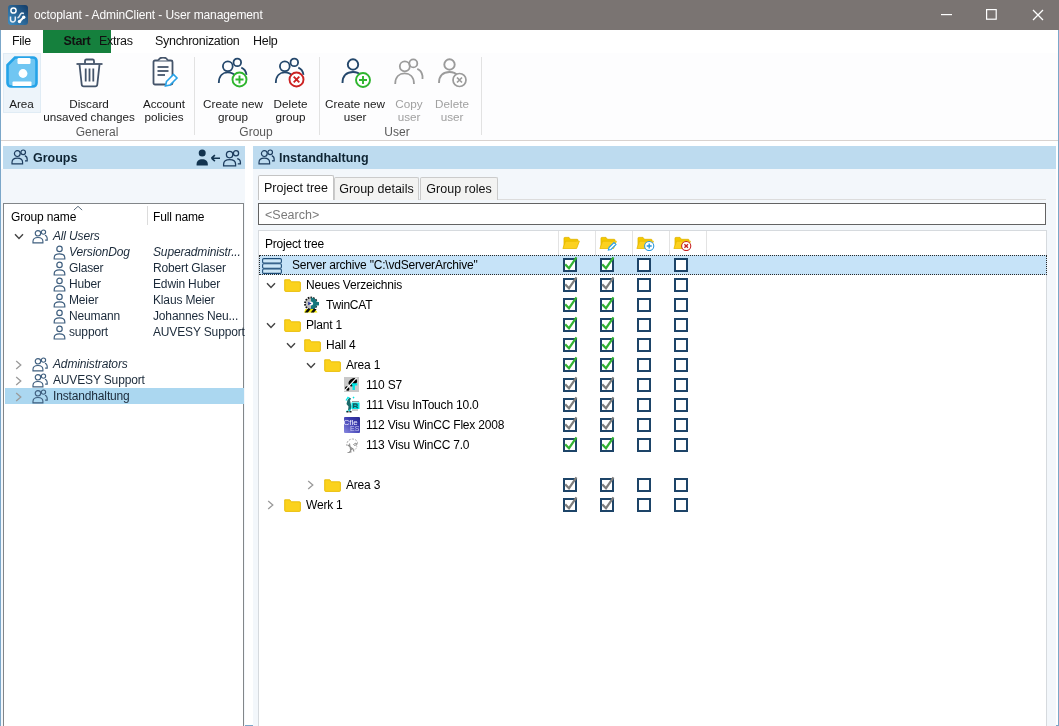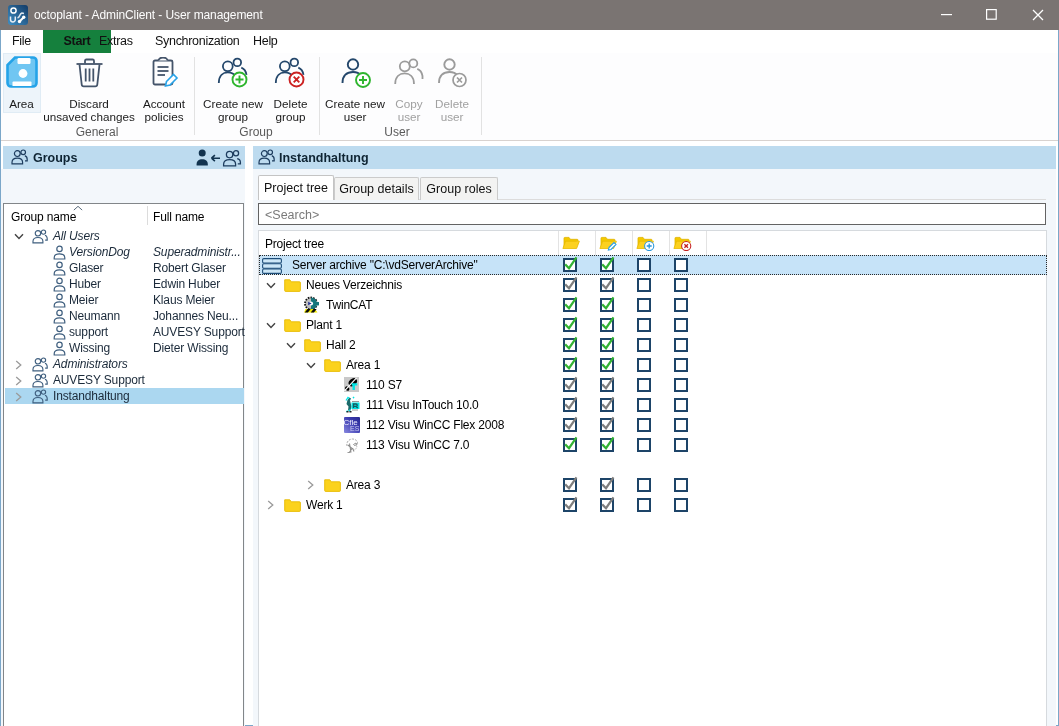--- a/index.html
+++ b/index.html
@@ -281,30 +281,20 @@
   <div class="lrow" style="top:120px;">
     <svg class="exp" style="left:48px;top:1px" width="13" height="15" viewBox="0 0 13 15">
           <g fill="none" stroke="#3e5e7e" stroke-width="1.2">
             <circle cx="6.5" cy="3.9" r="2.7"></circle>
             <path d="M1.2 14 v-1.2 c0 -2.6 1.9 -4 5.3 -4 s5.3 1.4 5.3 4 v1.2 Z"></path>
           </g>
         </svg>
     <span class="ltxt" style="left:64px;">support</span>
     <span class="ltxt" style="left:148px;">AUVESY Support</span>
   </div>
-  <div class="lrow" style="top:136px;">
-    <svg class="exp" style="left:48px;top:1px" width="13" height="15" viewBox="0 0 13 15">
-          <g fill="none" stroke="#3e5e7e" stroke-width="1.2">
-            <circle cx="6.5" cy="3.9" r="2.7"></circle>
-            <path d="M1.2 14 v-1.2 c0 -2.6 1.9 -4 5.3 -4 s5.3 1.4 5.3 4 v1.2 Z"></path>
-          </g>
-        </svg>
-    <span class="ltxt" style="left:64px;">Wissing</span>
-    <span class="ltxt" style="left:148px;">Dieter Wissing</span>
-  </div>
   <div class="lrow" style="top:152px;">
     <svg class="exp" style="left:10px;top:4px" width="7" height="10" viewBox="0 0 7 10">
           <path d="M1.2 1 L5.8 5 L1.2 9" fill="none" stroke="#9a9a9a" stroke-width="1.3"></path>
         </svg>
     <svg class="exp" style="left:27px;top:1px" width="16" height="15" viewBox="0 0 17 16">
           <g fill="none" stroke="#3e5e7e" stroke-width="1.2">
             <circle cx="12.2" cy="3.3" r="2.3"></circle>
             <path d="M13.8 6.6 c1.7 .6 2.4 1.9 2.4 3.8 v1.4 h-2.2"></path>
             <circle cx="6.3" cy="4.6" r="2.9"></circle>
             <path d="M1 14.8 v-1.4 c0 -2.8 2 -4.3 5.3 -4.3 s5.3 1.5 5.3 4.3 v1.4 Z"></path>
@@ -478,21 +468,21 @@
         <span class="cb" style="left:378px;"></span>
         <span class="cb" style="left:415px;"></span>
       </div>
 <div class="rrow" style="top:104px;">
         <svg class="abs" style="left:27px;top:7px" width="10" height="7" viewBox="0 0 10 7">
           <path d="M1 1.2 L5 5.5 L9 1.2" fill="none" stroke="#444" stroke-width="1.4"></path>
         </svg>
         <svg class="abs" style="left:45px;top:3px" width="17" height="14" viewBox="0 0 17 14">
           <path d="M.7 1.8 h5.1 l1.5 2 h8.3 a.8 .8 0 0 1 .8 .8 v8 a.8 .8 0 0 1 -.8 .8 H1.5 a.8 .8 0 0 1 -.8 -.8 Z" fill="#fbd21c" stroke="#e7ba00" stroke-width=".9"></path>
         </svg>
-        <span class="rtxt" style="left:67px;">Hall 2</span>
+        <span class="rtxt" style="left:67px;">Hall 4</span>
         <span class="cb" style="left:304px;">
           <svg class="ck" width="14" height="14" viewBox="0 0 14 14">
             <path d="M2.2 6.4 L6 10.2 L13.5 -0.6" fill="none" stroke="#33b233" stroke-width="2.2"></path>
           </svg>
         </span>
         <span class="cb" style="left:341px;">
           <svg class="ck" width="14" height="14" viewBox="0 0 14 14">
             <path d="M2.2 6.4 L6 10.2 L13.5 -0.6" fill="none" stroke="#33b233" stroke-width="2.2"></path>
           </svg>
         </span>

